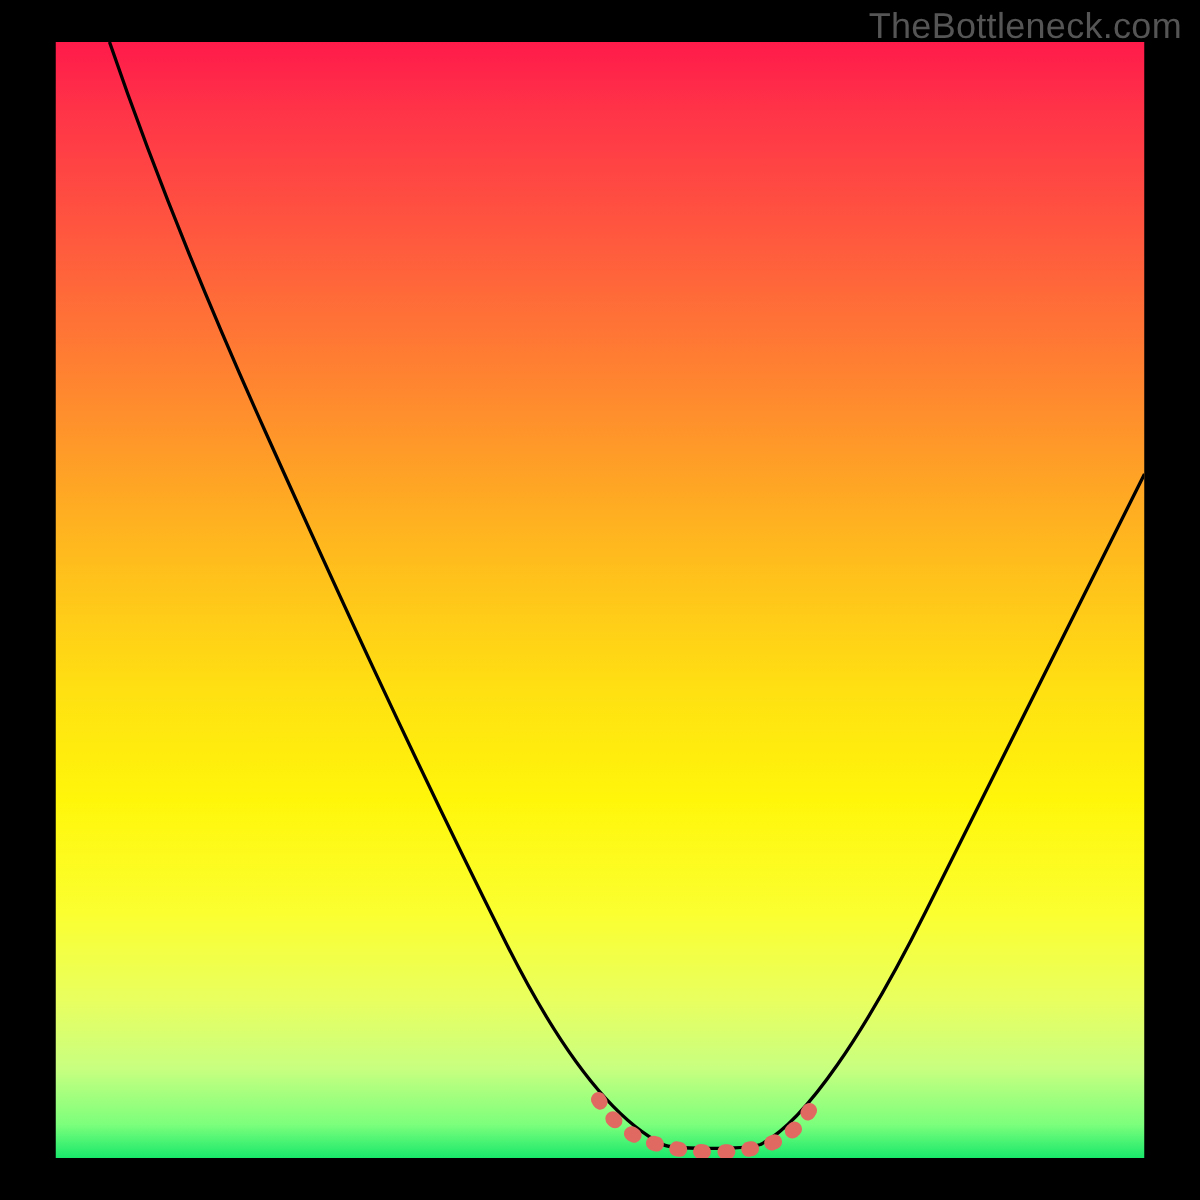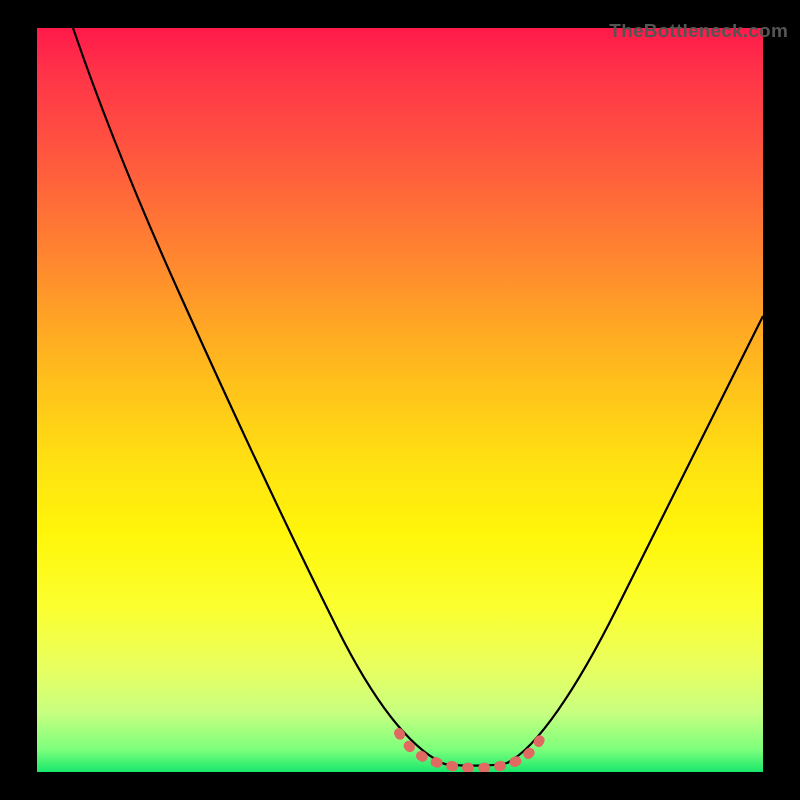--- a/index.html
+++ b/index.html
@@ -12,25 +12,25 @@
     font-family: Arial, Helvetica, sans-serif;
   }
   .frame {
     position: relative;
     width: 800px;
     height: 800px;
     background: #000;
   }
   .watermark {
     position: absolute;
-    top: 20px;
+    top: 4px;
     right: 12px;
     color: #555;
-    font-size: 19px;
-    font-weight: 700;
+    font-size: 24px;
+    font-weight: 400;
     letter-spacing: 0.2px;
     z-index: 5;
   }
   .plot-area {
     position: absolute;
     left: 37px;
     top: 28px;
     width: 726px;
     height: 744px;
     overflow: hidden;

